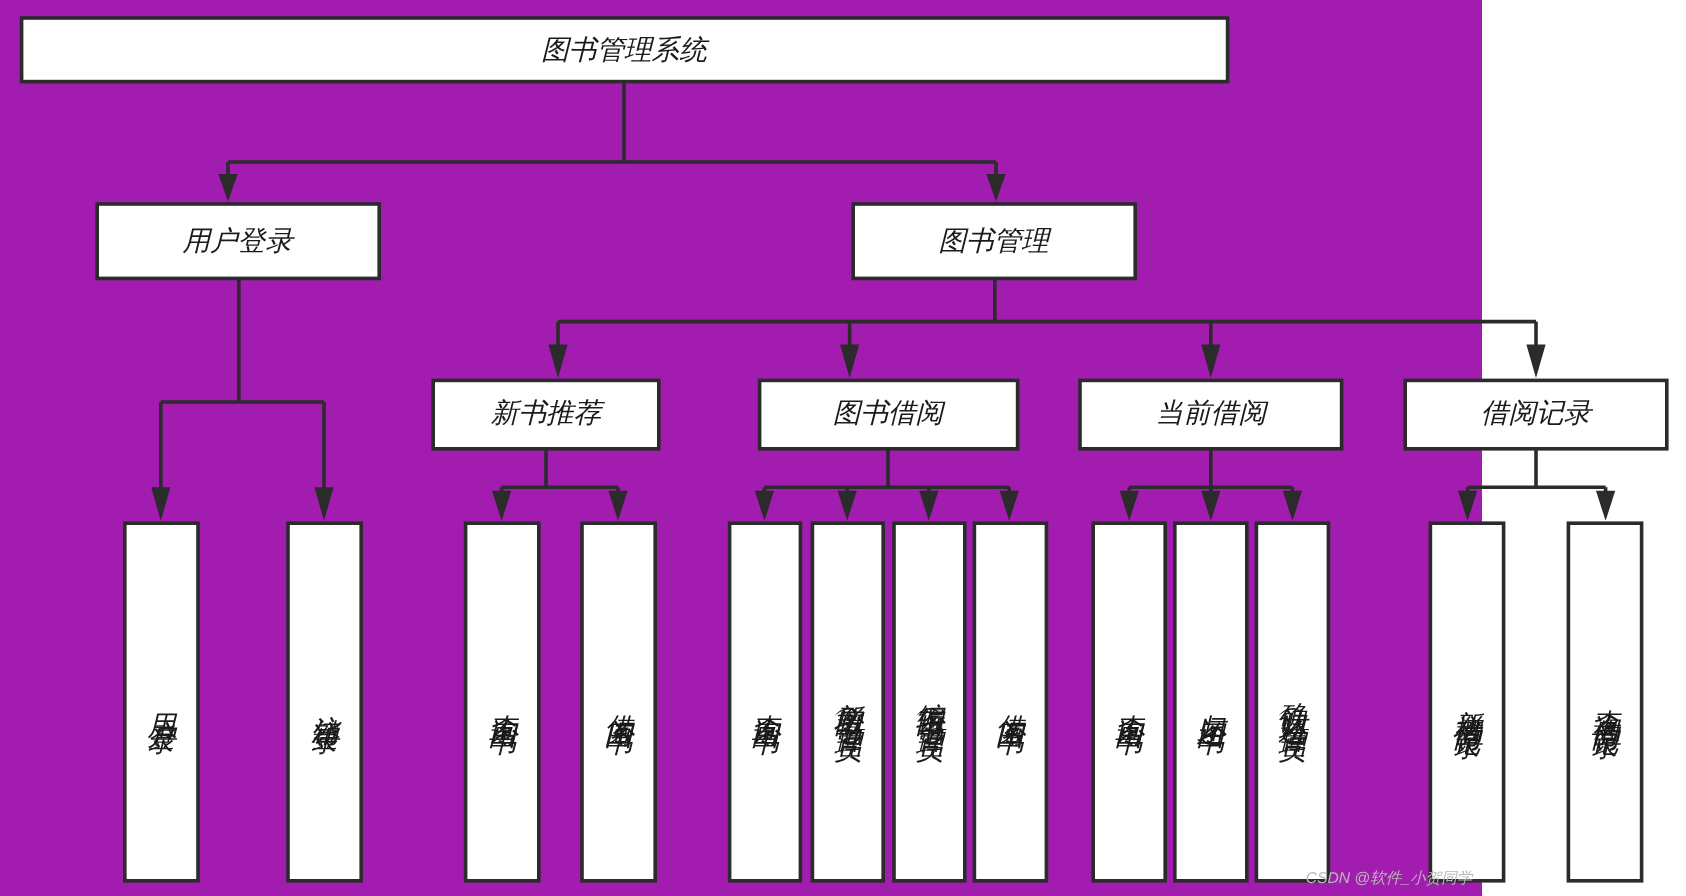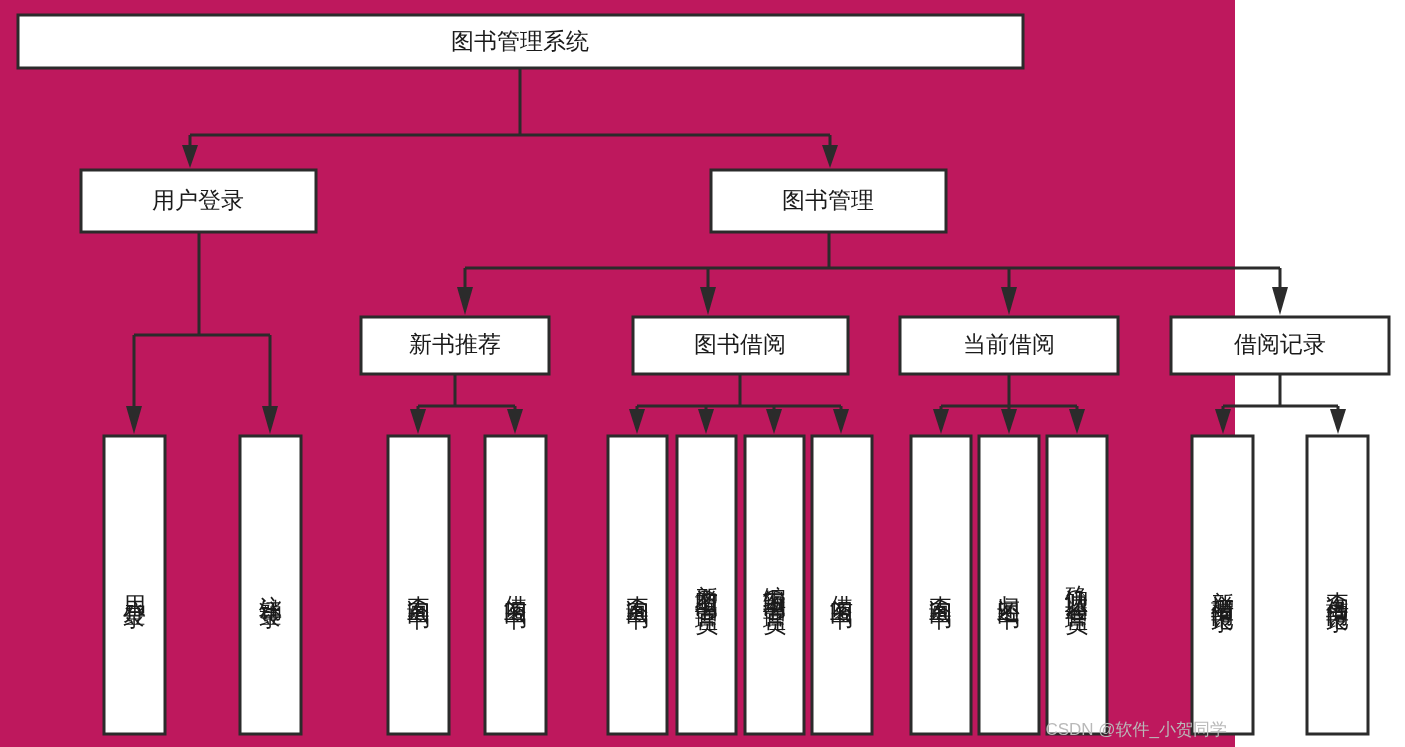--- a/index.html
+++ b/index.html
@@ -10,21 +10,22 @@
   body {
     width: 1405px;
     height: 747px;
     font-family: "Liberation Sans", "DejaVu Sans", sans-serif;
     overflow: hidden;
   }
   #diagram-root {
     position: relative;
     width: 1235px;
     height: 747px;
-    background: #be185d;
+    background: #a21caf;
+    font-style: italic;
   }
   svg.canvas {
     position: absolute;
     left: 0;
     top: 0;
     width: 1405px;
     height: 747px;
   }
   .node-box {
     fill: #ffffff;
@@ -55,21 +56,21 @@
     writing-mode: vertical-rl;
     text-orientation: upright;
     text-anchor: middle;
     letter-spacing: 4px;
   }
   .watermark {
     position: absolute;
     right: 8px;
     bottom: 6px;
     font-family: "Liberation Sans", "DejaVu Sans", sans-serif;
-    font-size: 17px;
+    font-size: 13px;
     color: #b9b9b9;
     white-space: nowrap;
     user-select: none;
   }
 </style>
 </head>
 <body>
 
 <div id="diagram-root">
 

